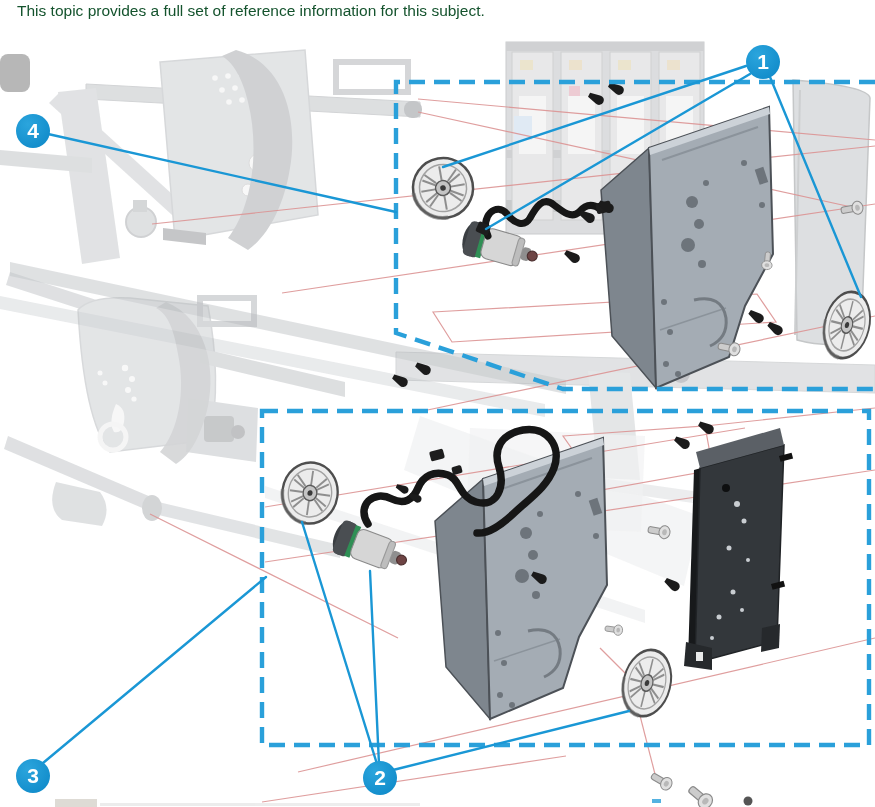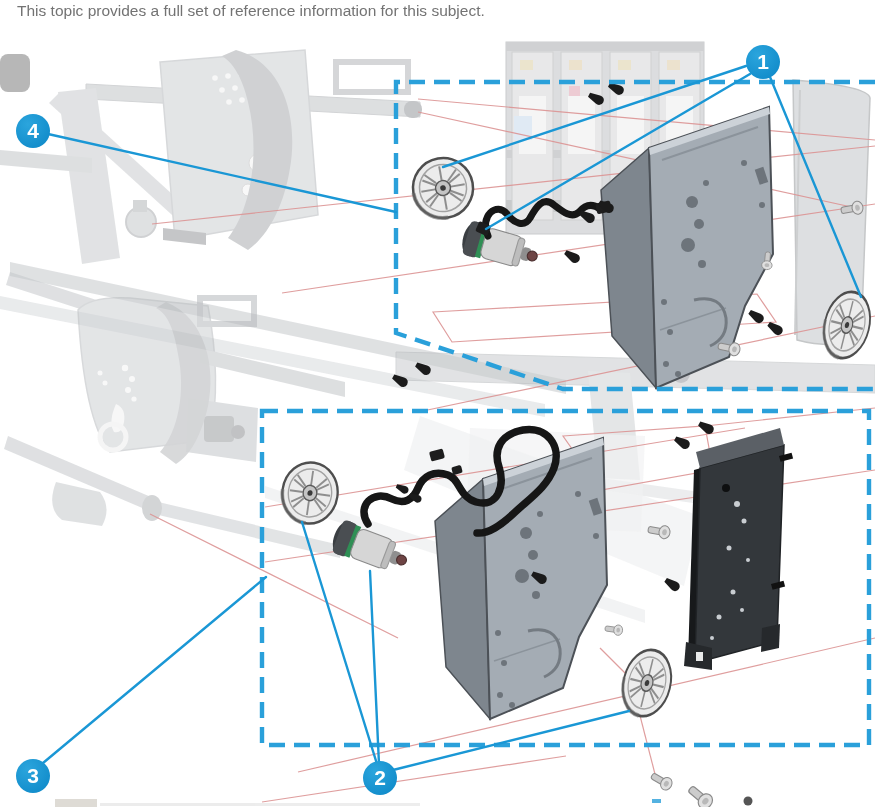--- a/index.html
+++ b/index.html
@@ -2,21 +2,21 @@
 <html><head>
 <meta charset="utf-8">
 <style>
   html,body{margin:0;padding:0;background:#ffffff;}
   .page{
     position:relative;width:875px;height:807px;overflow:hidden;background:#ffffff;
     font-family:"Liberation Sans", sans-serif;
   }
   .intro{
     position:absolute;left:17px;top:0px;margin:0;width:820px;
-    font-size:15.5px;line-height:22px;color:#737373;
+    font-size:15.5px;line-height:22px;color:#14532d;
   }
   .diagram{position:absolute;left:0;top:0;width:875px;height:807px;}
   .callout{
     position:absolute;width:34px;height:34px;border-radius:50%;
     background:radial-gradient(circle at 35% 30%, #2ba5dd, #0b86c6);
     color:#ffffff;display:flex;align-items:center;justify-content:center;
     font-size:21px;font-weight:bold;
     text-align:center;user-select:none;
   }
 </style>

